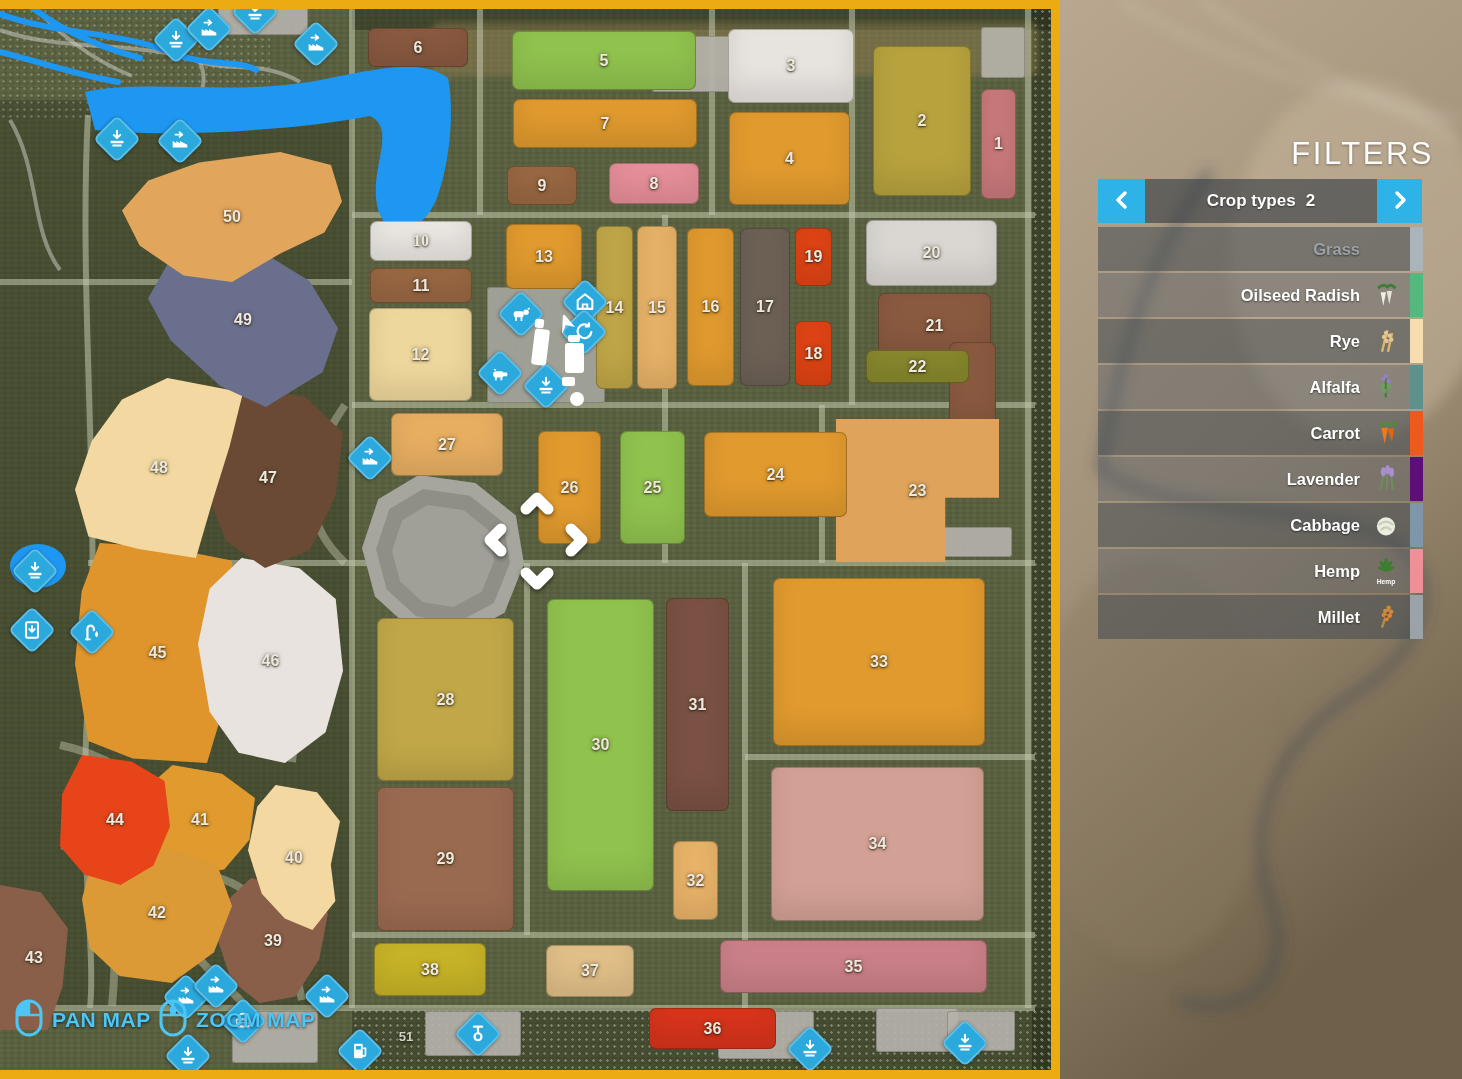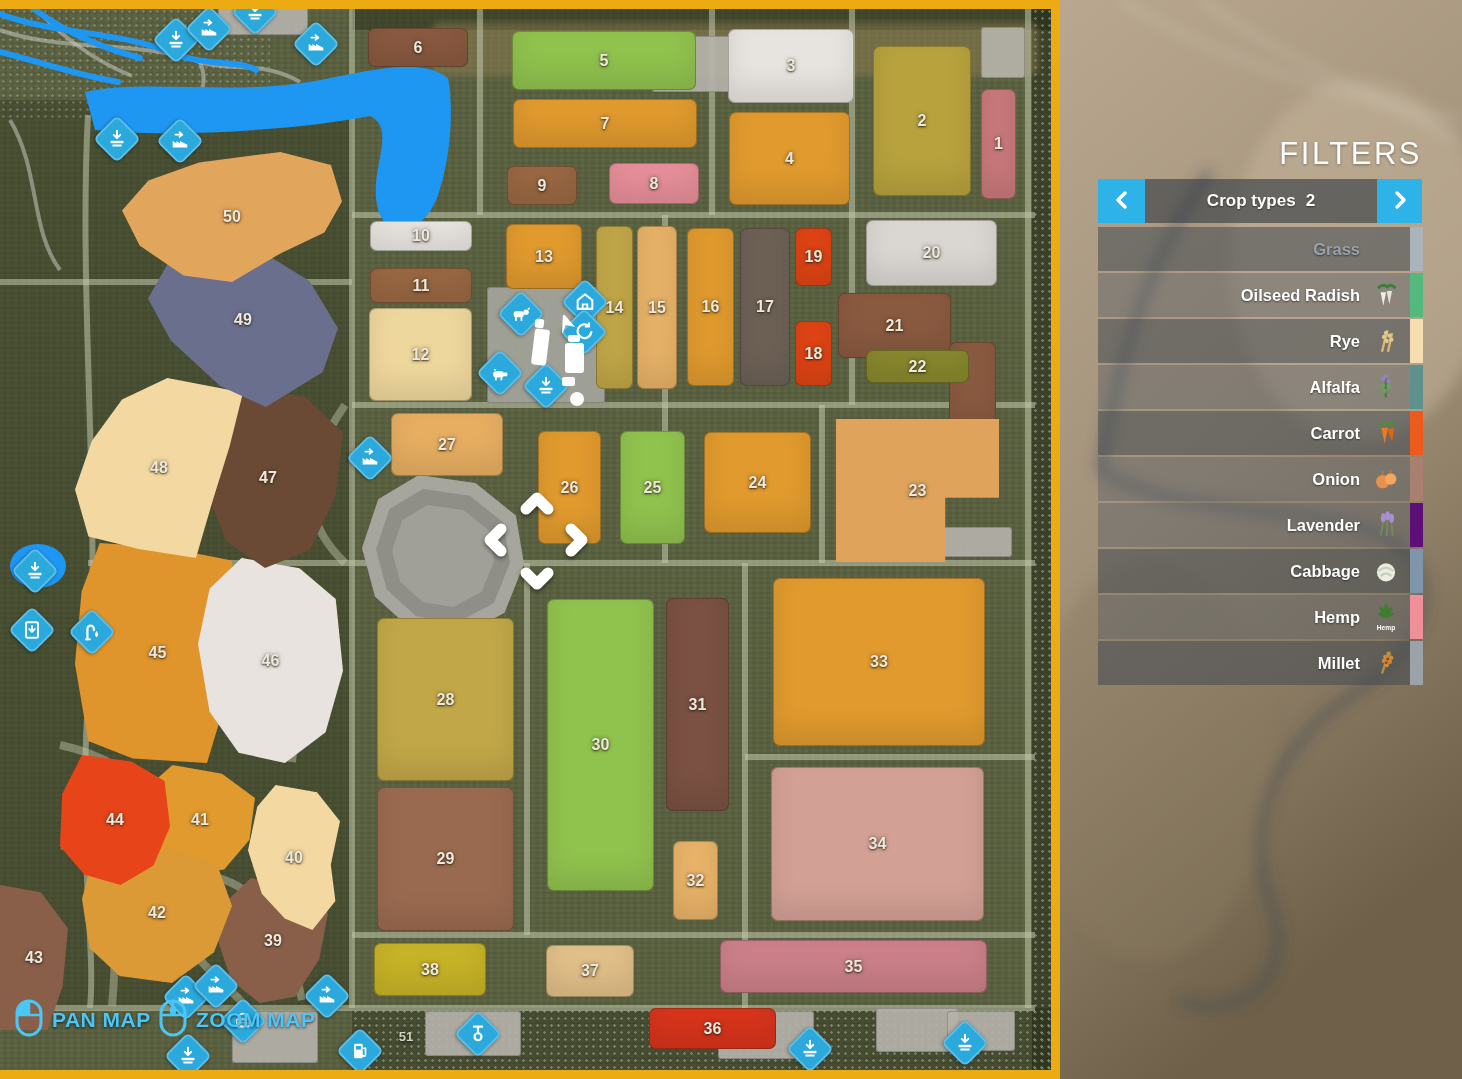--- a/index.html
+++ b/index.html
@@ -30,21 +30,21 @@
   .mapicon .g{position:absolute;inset:0;display:flex;align-items:center;justify-content:center;
               transform:rotate(-45deg);}
   .gravel,.gravel-in{position:absolute;}
   
   .ctrl{position:absolute;display:flex;align-items:center;gap:8px;z-index:40;}
   .ctrl .lbl{font-weight:bold;font-size:21px;color:#4cc6f4;letter-spacing:.5px;
              text-shadow:0 1px 3px rgba(0,0,20,.7);}
   .yb{position:absolute;background:#ecab12;z-index:50;}
   
   #side{position:absolute;left:1060px;top:0;width:402px;height:1079px;overflow:hidden;}
-  #filters-title{position:absolute;top:136px;right:40px;font-size:31px;color:#fcfcfc;
+  #filters-title{position:absolute;top:136px;right:28px;font-size:31px;color:#fcfcfc;
                  letter-spacing:2.5px;font-weight:500;text-shadow:0 1px 3px rgba(0,0,0,.35);z-index:5;}
   .hdr-btn{position:absolute;top:179px;height:44px;background:#2db3e8;border:none;cursor:pointer;
            display:flex;align-items:center;justify-content:center;z-index:5;}
   #hdr-bar{position:absolute;top:179px;left:85px;width:232px;height:44px;
            background:rgba(52,60,68,.62);display:flex;align-items:center;justify-content:center;
            gap:10px;z-index:5;}
   #hdr-bar span{color:#fff;font-weight:bold;font-size:17px;text-shadow:0 1px 2px rgba(0,0,0,.5);}
   #filter-list{position:absolute;top:227px;left:38px;width:325px;z-index:5;}
   .f-row{display:flex;align-items:center;height:44px;margin-bottom:2px;cursor:pointer;}
   .f-row.odd{background:rgba(66,74,82,.55);}
@@ -155,21 +155,21 @@
         </div>
         <div class="field" style="left: 513px; top: 99px; width: 184px; height: 49px; background: rgb(224, 154, 46);">
           <span class="num">7</span>
         </div>
         <div class="field" style="left: 609px; top: 163px; width: 90px; height: 41px; background: rgb(231, 143, 154);">
           <span class="num">8</span>
         </div>
         <div class="field" style="left: 507px; top: 166px; width: 70px; height: 39px; background: rgb(154, 104, 67);">
           <span class="num">9</span>
         </div>
-        <div class="field" style="left: 370px; top: 221px; width: 102px; height: 30px; background: rgb(235, 231, 227);">
+        <div class="field" style="left: 370px; top: 221px; width: 102px; height: 40px; background: rgb(235, 231, 227); font-family: Liberation Serif, serif;">
           <span class="num">10</span>
         </div>
         <div class="field" style="left: 370px; top: 268px; width: 102px; height: 35px; background: rgb(154, 104, 67);">
           <span class="num">11</span>
         </div>
         <div class="field" style="left: 369px; top: 308px; width: 103px; height: 93px; background: rgb(238, 215, 156);">
           <span class="num">12</span>
         </div>
         <div class="field" style="left: 506px; top: 224px; width: 76px; height: 65px; background: rgb(224, 154, 46);">
           <span class="num">13</span>
@@ -188,31 +188,31 @@
         </div>
         <div class="field" style="left: 795px; top: 228px; width: 37px; height: 58px; background: rgb(224, 68, 20);">
           <span class="num">19</span>
         </div>
         <div class="field" style="left: 795px; top: 321px; width: 37px; height: 65px; background: rgb(224, 68, 20);">
           <span class="num">18</span>
         </div>
         <div class="field" style="left: 866px; top: 220px; width: 131px; height: 66px; background: rgb(218, 214, 210);">
           <span class="num">20</span>
         </div>
-        <div class="field" style="left: 838px; top: 293px; width: 113px; height: 65px; background: rgb(138, 90, 64);">
+        <div class="field" style="left: 878px; top: 293px; width: 113px; height: 65px; background: rgb(138, 90, 64);">
           <span class="num">21</span>
         </div>
         <div class="field" style="left: 949px; top: 342px; width: 47px; height: 88px; background: rgb(138, 90, 64);"></div>
         <div class="field" style="left: 866px; top: 350px; width: 103px; height: 33px; background: rgb(137, 137, 46);">
           <span class="num">22</span>
         </div>
         <div class="field poly" style="left: 836px; top: 419px; width: 163px; height: 143px; background: rgb(223, 163, 91); clip-path: polygon(0% 0%, 100% 0%, 100% 55%, 67% 55%, 67% 100%, 0% 100%);">
           <span class="num">23</span>
         </div>
-        <div class="field" style="left: 704px; top: 432px; width: 107px; height: 101px; background: rgb(224, 154, 46);">
+        <div class="field" style="left: 704px; top: 432px; width: 107px; height: 85px; background: rgb(224, 154, 46); padding-left: 36px;">
           <span class="num">24</span>
         </div>
         <div class="field" style="left: 620px; top: 431px; width: 65px; height: 113px; background: rgb(144, 194, 78);">
           <span class="num">25</span>
         </div>
         <div class="field" style="left: 538px; top: 431px; width: 63px; height: 113px; background: rgb(224, 154, 46);">
           <span class="num">26</span>
         </div>
         <div class="field" style="left: 391px; top: 413px; width: 112px; height: 63px; background: rgb(231, 174, 98);">
           <span class="num">27</span>
@@ -708,31 +708,20 @@
           <span class="f-icon">
             <svg width="32" height="32" viewBox="0 0 24 24">
               <path d="M8.5 8 L11 20 L13.5 8 Z" fill="#ef7a1e"></path>
               <path d="M13 9 L16.5 18.5 L18 8.5 Z" fill="#e2660f"></path>
               <path d="M7.5 7 Q11 3 14 6 Q16.5 3 19 6.5" stroke="#4e8d3a" stroke-width="2" fill="none"></path>
             </svg>
           </span>
           <span class="f-strip" style="background: rgb(238, 90, 29);"></span>
         </div>
         <div class="f-row even">
-          <span class="f-label">Onion</span>
-          <span class="f-icon">
-            <svg width="32" height="32" viewBox="0 0 24 24">
-              <circle cx="9.5" cy="14" r="5" fill="#e8914e"></circle>
-              <circle cx="15.5" cy="12" r="4.3" fill="#f2a85e"></circle>
-              <path d="M9.5 9 L9.5 6 M15.5 7.7 L15.5 5" stroke="#b8763a" stroke-width="1.8"></path>
-            </svg>
-          </span>
-          <span class="f-strip" style="background: rgb(169, 127, 111);"></span>
-        </div>
-        <div class="f-row even">
           <span class="f-label">Lavender</span>
           <span class="f-icon">
             <svg width="32" height="32" viewBox="0 0 24 24">
               <g stroke="#6f8f5a" stroke-width="1.4" fill="none">
                 <path d="M8 20 L10 9"></path>
                 <path d="M12.5 20 L13 8"></path>
                 <path d="M17 20 L16 10"></path>
               </g>
               <g fill="#a88fd0">
                 <ellipse cx="10" cy="6.5" rx="1.8" ry="3.4"></ellipse>

